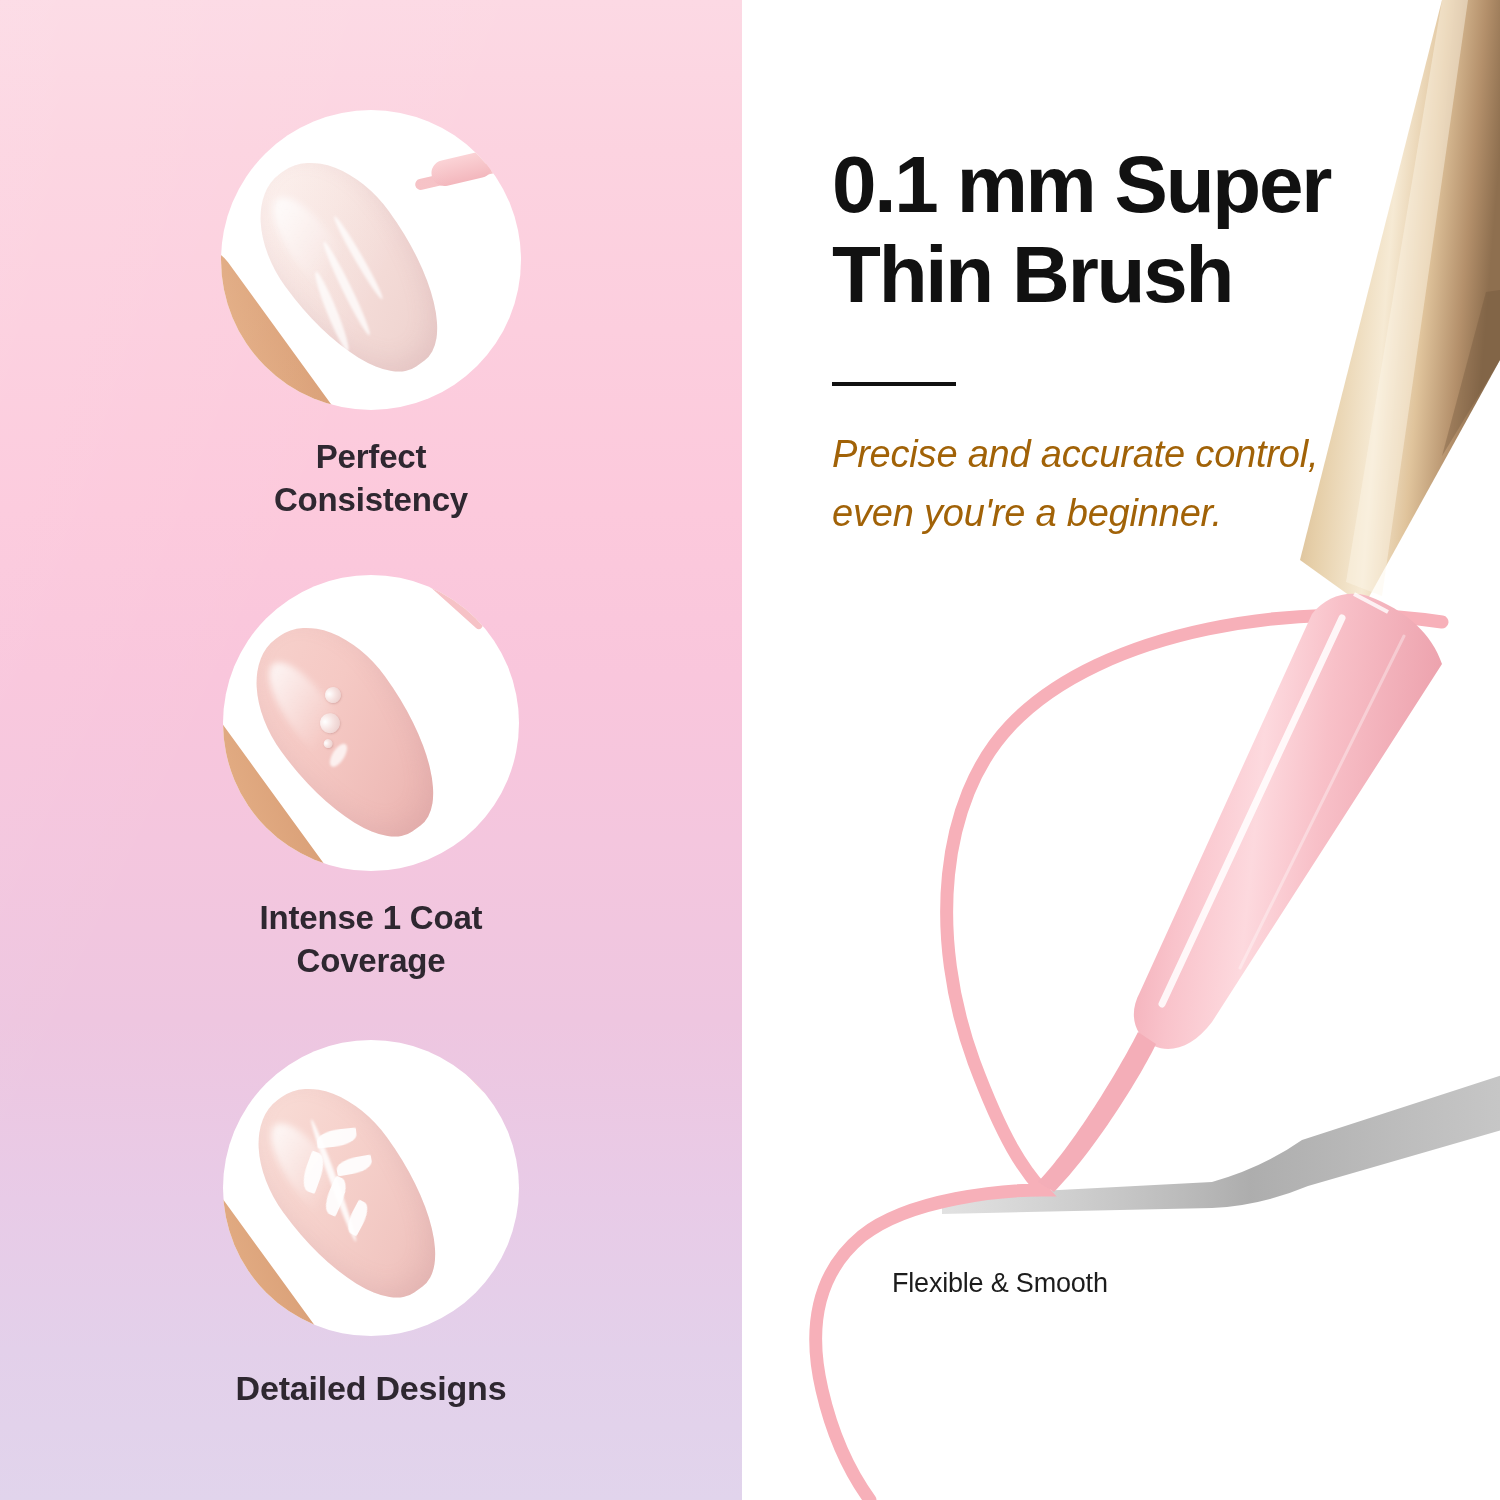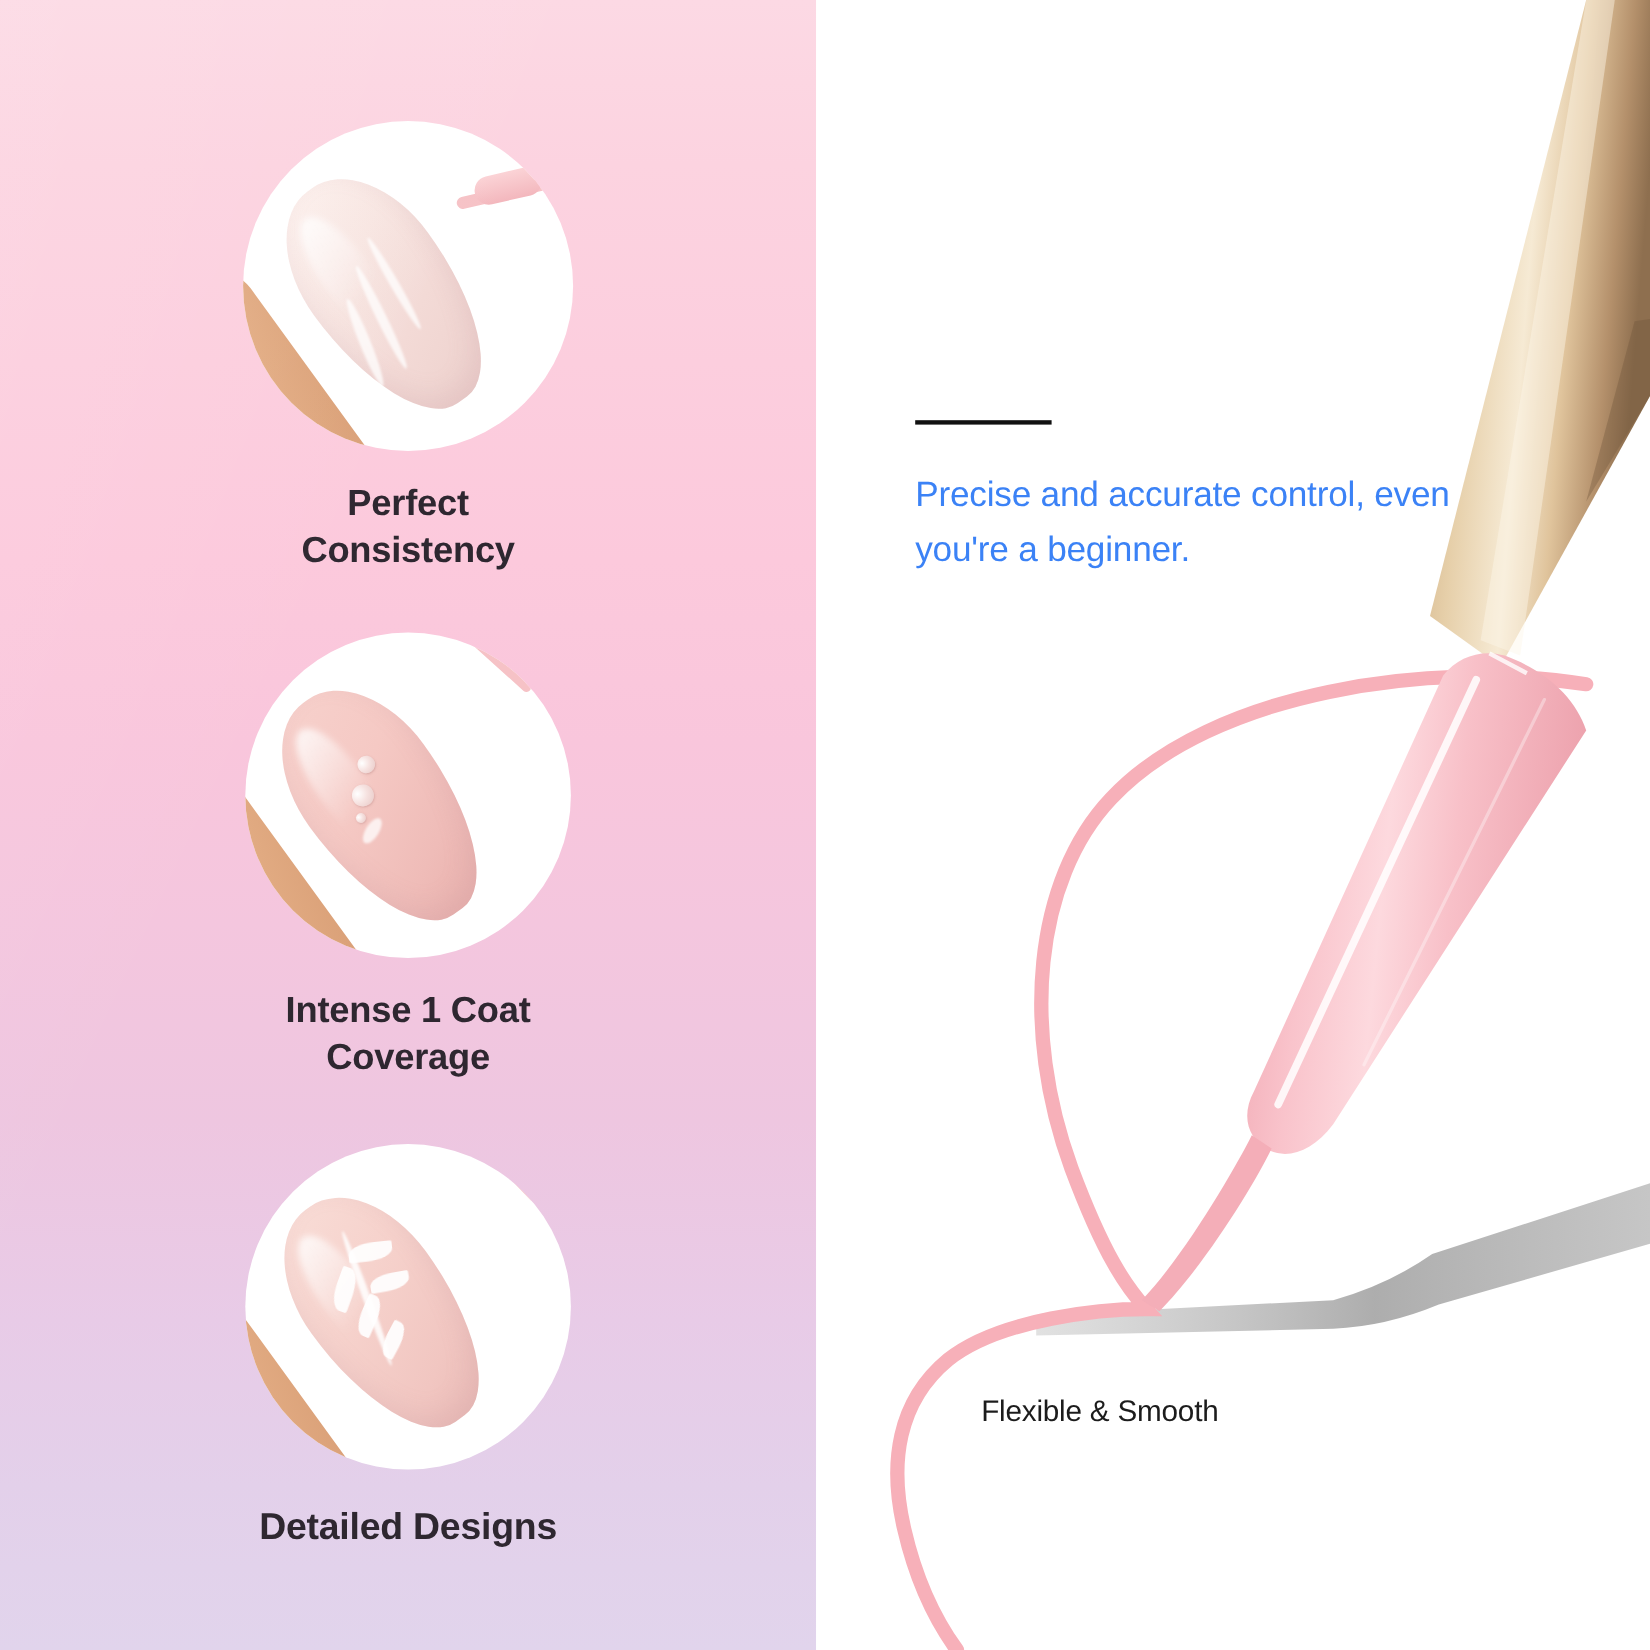--- a/index.html
+++ b/index.html
@@ -94,21 +94,21 @@
   #right-panel{position:absolute;left:742px;top:0;width:758px;height:1500px;background:#ffffff;overflow:hidden;}
 
   #headline{
     position:absolute;left:90px;top:140px;width:640px;
     font-size:80px;font-weight:bold;line-height:1.12;
     color:#111111;letter-spacing:-2.2px;
   }
   #divider{position:absolute;left:90px;top:382px;width:124px;height:4px;background:#111111;}
   #subtitle{
     position:absolute;left:90px;top:425px;width:540px;
-    font-size:32px;line-height:1.55;color:#3b82f6;letter-spacing:-.2px;
+    font-size:38px;line-height:1.55;color:#a16207;letter-spacing:-.2px;font-style:italic;
   }
   #flexible-caption{
     position:absolute;left:150px;top:1268px;
     font-size:27px;color:#1c1c1c;letter-spacing:-.2px;
   }
 
   
   #svg-product{position:absolute;left:0;top:0;width:758px;height:1500px;}
 </style>
 </head>
@@ -236,20 +236,24 @@
 
         <path d="M 414 1044
                  C 400 1074, 352 1152, 312 1192
                  L 296 1182
                  C 336 1140, 382 1060, 396 1032 Z" fill="#f4aeb8"></path>
       </g>
 
       <path d="M 612 594 L 646 612" fill="none" stroke="#ffffff" stroke-width="4" stroke-opacity="0.8"></path>
     </svg>
 
+    <div id="headline">
+      <div>0.1 mm Super</div>
+      <div>Thin Brush</div>
+    </div>
 
     <div id="divider"></div>
 
     <div id="subtitle">Precise and accurate control, even you're a beginner.</div>
 
     <div id="flexible-caption">Flexible &amp; Smooth</div>
 
   </div>
 
 </div>

